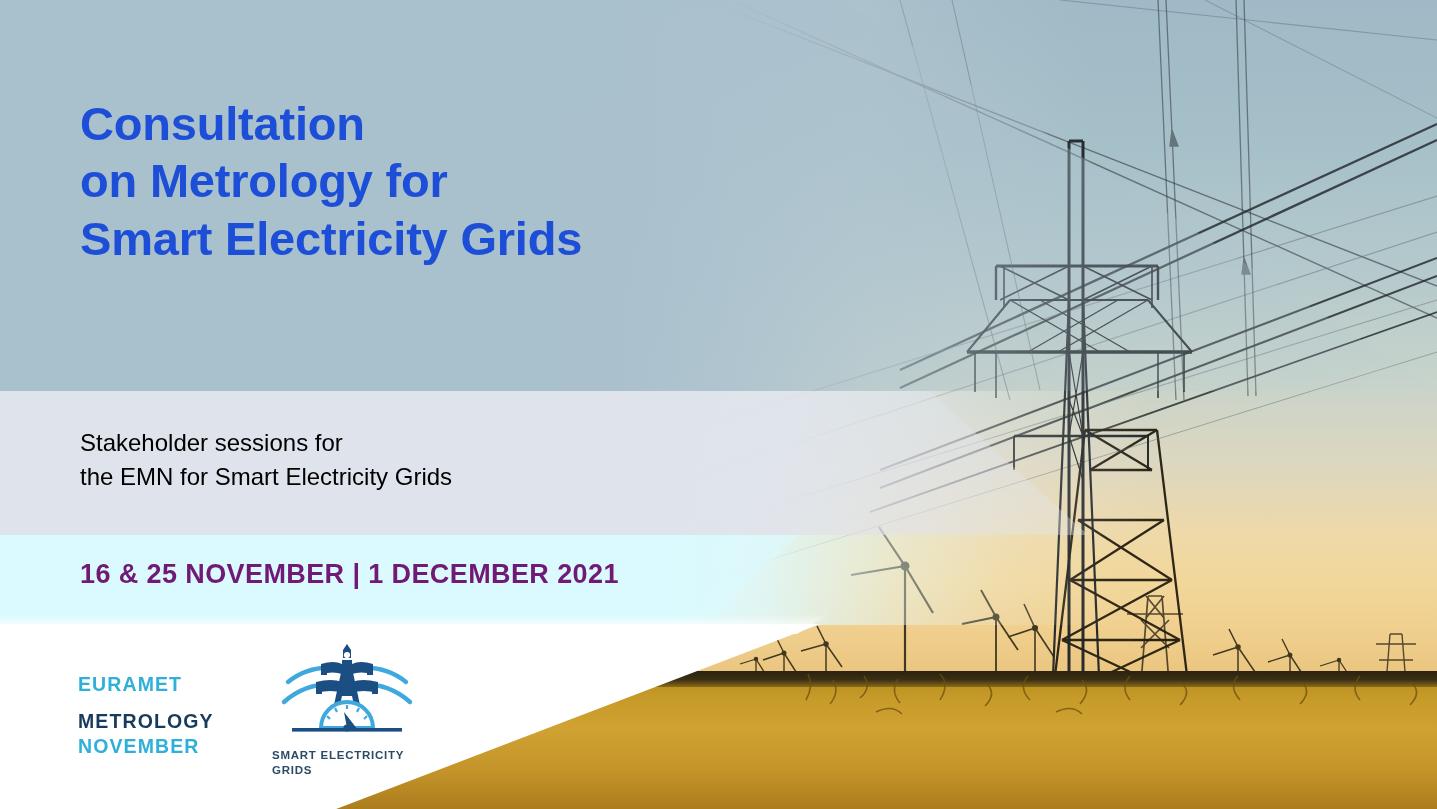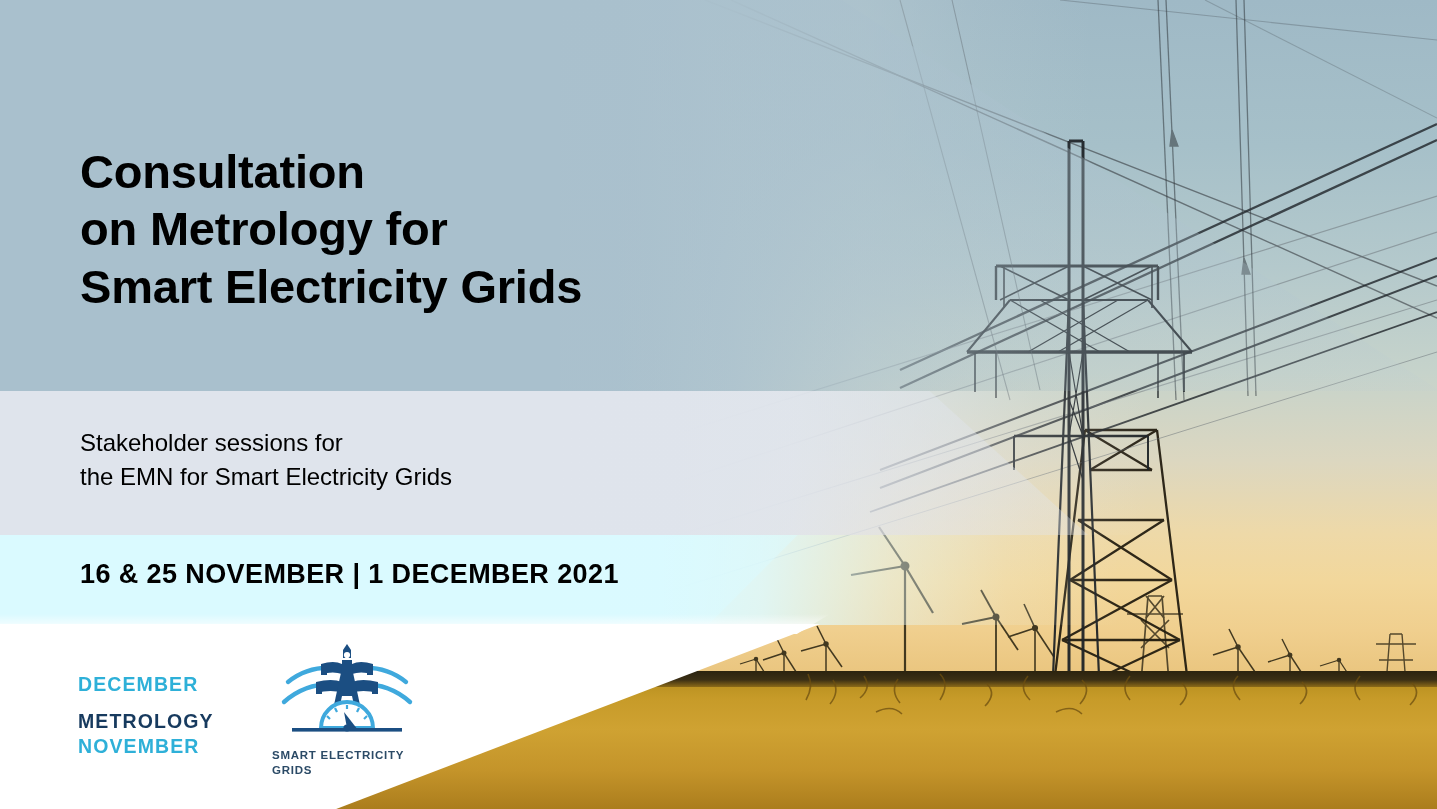--- a/index.html
+++ b/index.html
@@ -96,35 +96,34 @@
   }
   .white-wedge-feather{
     position:absolute; left:0; top:614px; width:830px; height:20px;
     background:linear-gradient(to bottom, rgba(255,255,255,0), #fff 85%);
     clip-path:polygon(0 0, 100% 0, 96% 100%, 0 100%);
   }
 
   
   .title {
     position:absolute; left:80px; top:95px;
-    color:#000000;
+    color:#1d4ed8;
     font-size:47px; font-weight:bold; line-height:1.22;
     letter-spacing:-0.2px;
     white-space:pre-line;
-    margin-top:48px;
   }
   .subtitle {
     position:absolute; left:80px; top:426px;
     color:#000000;
     font-size:24px; font-weight:normal; line-height:1.42;
     white-space:pre-line;
   }
   .dateline {
     position:absolute; left:80px; top:559px;
-    color:#000000;
+    color:#701a75;
     font-size:27px; font-weight:bold; letter-spacing:.4px;
   }
 
   
   .logo-row { position:absolute; left:0; top:624px; height:185px; width:700px; }
 
   .logo-emn {
     position:absolute; left:78px; top:48px;
     font-size:19.5px; font-weight:bold; line-height:1.27;
     letter-spacing:1.1px;
@@ -339,21 +338,21 @@
   <div class="title">Consultation
 on Metrology for
 Smart Electricity Grids</div>
   <div class="subtitle">Stakeholder sessions for
 the EMN for Smart Electricity Grids</div>
   <div class="dateline">16 &amp; 25 NOVEMBER | 1 DECEMBER 2021</div>
 
   <div class="logo-row">
 
     <div class="logo-emn">
-      <div class="l1">DECEMBER</div>
+      <div class="l1">EURAMET</div>
       <div class="l2">METROLOGY</div>
       <div class="l3">NOVEMBER</div>
     </div>
 
     <div class="logo-seg">
       <svg width="150" height="98" viewBox="0 0 150 98">
 
         <g stroke="#3fa9dd" stroke-width="4.4" fill="none" stroke-linecap="round">
           <path d="M62 24 Q36 22 16 38"></path>
           <path d="M88 24 Q114 22 134 38"></path>

